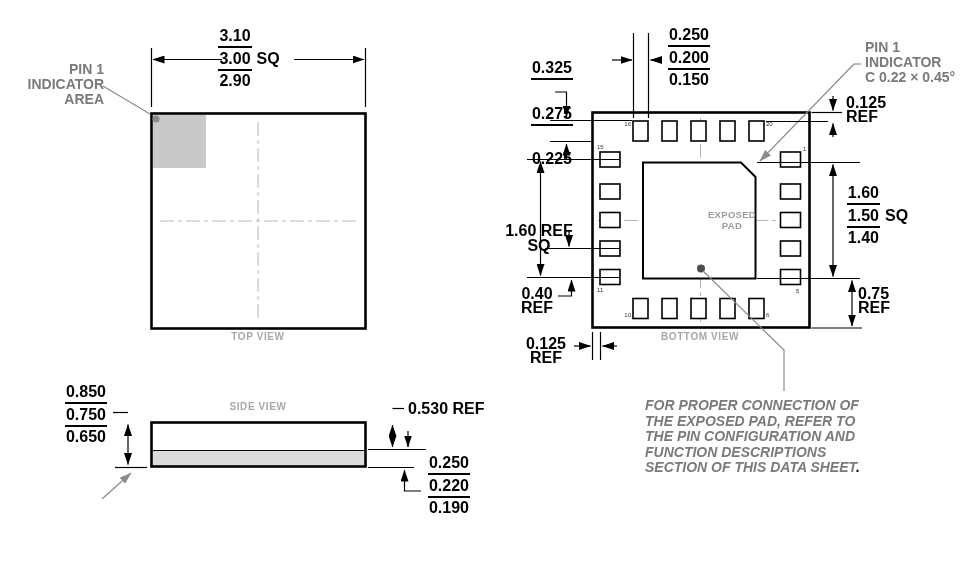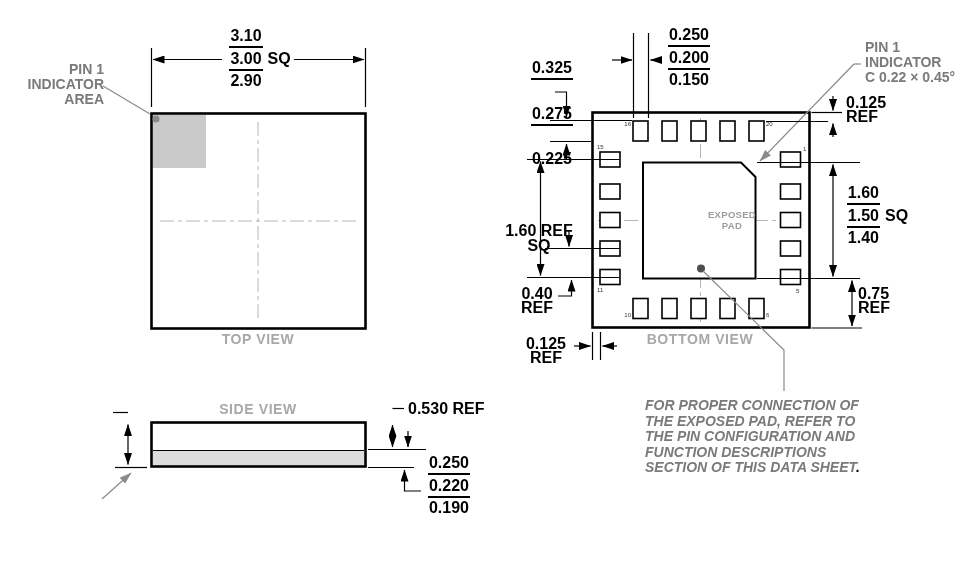--- a/index.html
+++ b/index.html
@@ -2,21 +2,21 @@
 <html><head>
 <meta charset="utf-8">
 <style>
   html,body{margin:0;padding:0;background:#fff;}
   #canvas{position:relative;width:975px;height:566px;background:#fff;overflow:hidden;
           font-family:"Liberation Sans",sans-serif;}
   #linework{position:absolute;left:0;top:0;}
   .txt{position:absolute;font-weight:bold;white-space:nowrap;}
   .dim{font-size:16px;color:#000;}
   .gray{color:#7a7a7a;font-size:14px;line-height:15px;}
-  .viewlbl{color:#a8a8a8;font-size:14px;letter-spacing:.6px;}
+  .viewlbl{color:#a8a8a8;font-size:10px;letter-spacing:.6px;}
   .padlbl{color:#9c9c9c;font-size:9.5px;line-height:11px;letter-spacing:.3px;text-align:center;}
   .note{font-size:14px;line-height:15.5px;color:#7a7a7a;font-style:italic;}
   .note .blk{color:#000;}
   .pin-num{position:absolute;font-size:6px;color:#333;font-weight:normal;line-height:6px;}
   .dimstack{position:absolute;display:flex;flex-direction:column;align-items:center;
             font-weight:bold;font-size:16px;color:#000;}
   .dimstack .row{position:relative;display:inline-block;line-height:17px;padding:0 1px 2px 1px;margin-bottom:1.5px;}
   .dimstack .row.ul{border-bottom:2.5px solid #000;}
   .dimstack .sfx{position:absolute;left:calc(100% + 5px);top:0;}
   .ctr-txt{text-align:center;}
@@ -160,30 +160,35 @@
     <line x1="852" y1="280.5" x2="852" y2="326" marker-start="url(#ah)" marker-end="url(#ah)"></line>
   </g>
 </svg>
 
   <div class="txt gray r-txt" style="left:14px;top:62px;width:90px;">
     <div>PIN 1</div>
     <div>INDICATOR</div>
     <div>AREA</div>
   </div>
 
-  <div class="dimstack" style="left:214px;top:27px;width:64px;">
+  <div class="dimstack" style="left:203px;top:27px;width:64px;">
     <span class="row ul">3.10</span>
     <span class="row ul"><span>3.00</span><span class="sfx">SQ</span></span>
     <span class="row">2.90</span>
   </div>
 
   <div class="txt viewlbl ctr-txt" style="left:198px;top:331px;width:120px;">TOP VIEW</div>
 
   <div class="txt viewlbl ctr-txt" style="left:198px;top:401px;width:120px;">SIDE VIEW</div>
 
+  <div class="dimstack" style="left:60px;top:383px;width:52px;">
+    <span class="row ul">0.850</span>
+    <span class="row ul">0.750</span>
+    <span class="row">0.650</span>
+  </div>
 
 
   <div class="txt dim" style="left:408px;top:400px;">0.530 REF</div>
 
   <div class="dimstack" style="left:423px;top:454px;width:52px;">
     <span class="row ul">0.250</span>
     <span class="row ul">0.220</span>
     <span class="row">0.190</span>
   </div>
 

